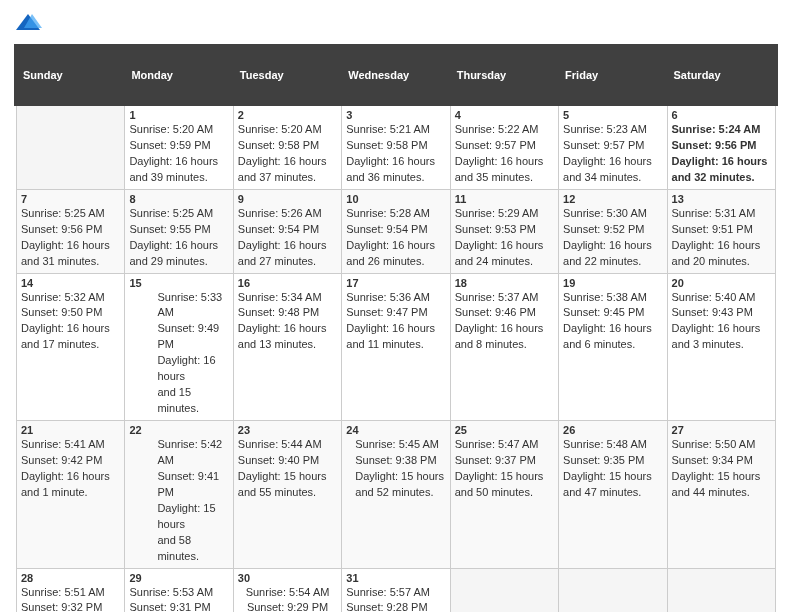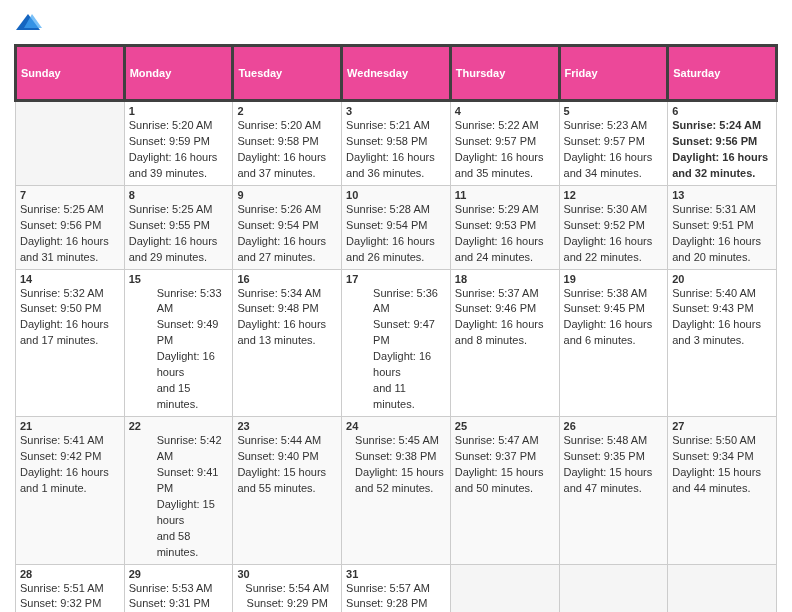--- a/index.html
+++ b/index.html
@@ -57,27 +57,27 @@
     .location {
       font-size: 14px;
       color: #333;
     }
     table {
       width: 100%;
       border-collapse: collapse;
       table-layout: fixed;
     }
     th {
-      background: #ec4899;
+      background: #404040;
       color: #fff;
       font-size: 11px;
       font-weight: bold;
       padding: 20px 4px;
       text-align: left;
-      border: 3px solid #404040;
+      border: 5px solid #404040;
     }
     td {
       border: 1px solid #ccc;
       vertical-align: top;
       padding: 3px 4px;
       font-size: 9px;
       color: #333;
       height: 78px;
       background: #fff;
     }
@@ -250,21 +250,21 @@
           </td>
           <td>
             <span class="day-num">16</span>
             <div class="day-info" style="white-space: pre-line;">Sunrise: 5:34 AM
 Sunset: 9:48 PM
 Daylight: 16 hours
 and 13 minutes.</div>
           </td>
           <td>
             <span class="day-num">17</span>
-            <div class="day-info" style="white-space: pre-line; margin-left: 27px;">Sunrise: 5:36 AM
+            <div class="day-info" style="white-space: pre-line;">Sunrise: 5:36 AM
 Sunset: 9:47 PM
 Daylight: 16 hours
 and 11 minutes.</div>
           </td>
           <td>
             <span class="day-num">18</span>
             <div class="day-info" style="white-space: pre-line;">Sunrise: 5:37 AM
 Sunset: 9:46 PM
 Daylight: 16 hours
 and 8 minutes.</div>

